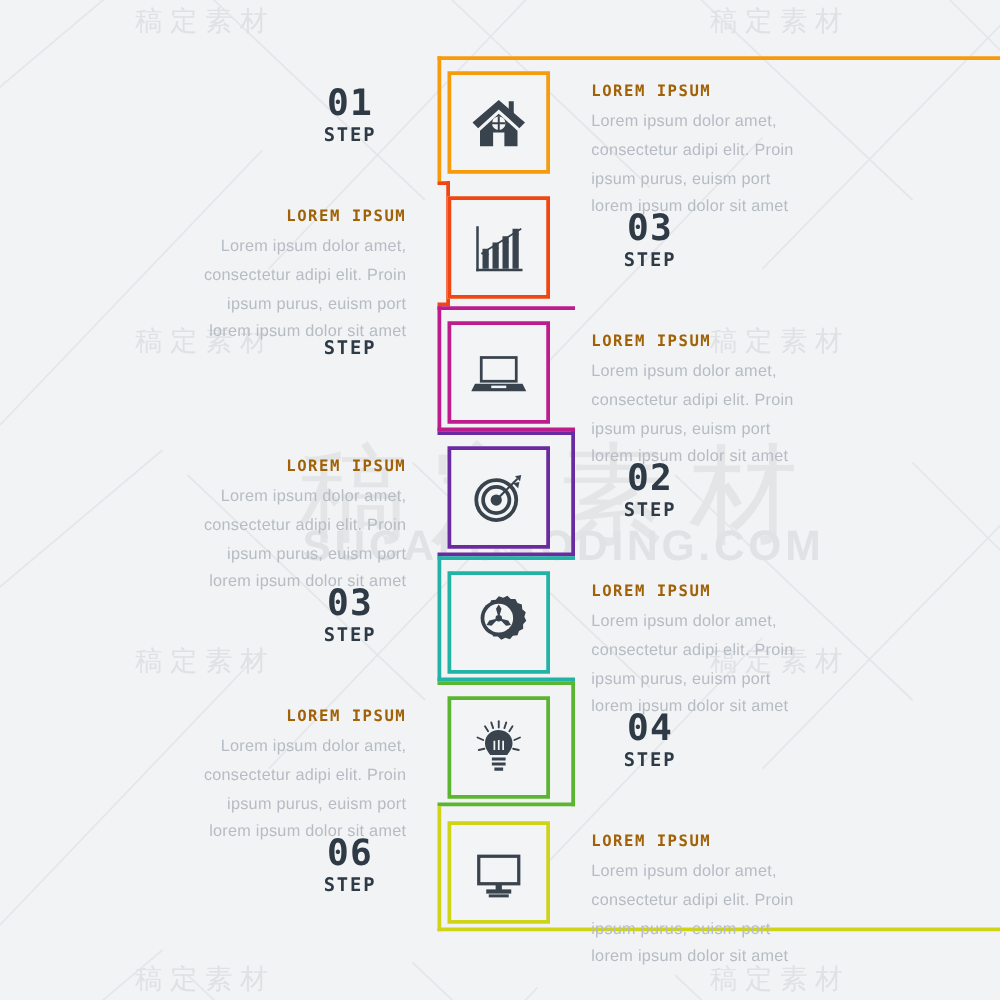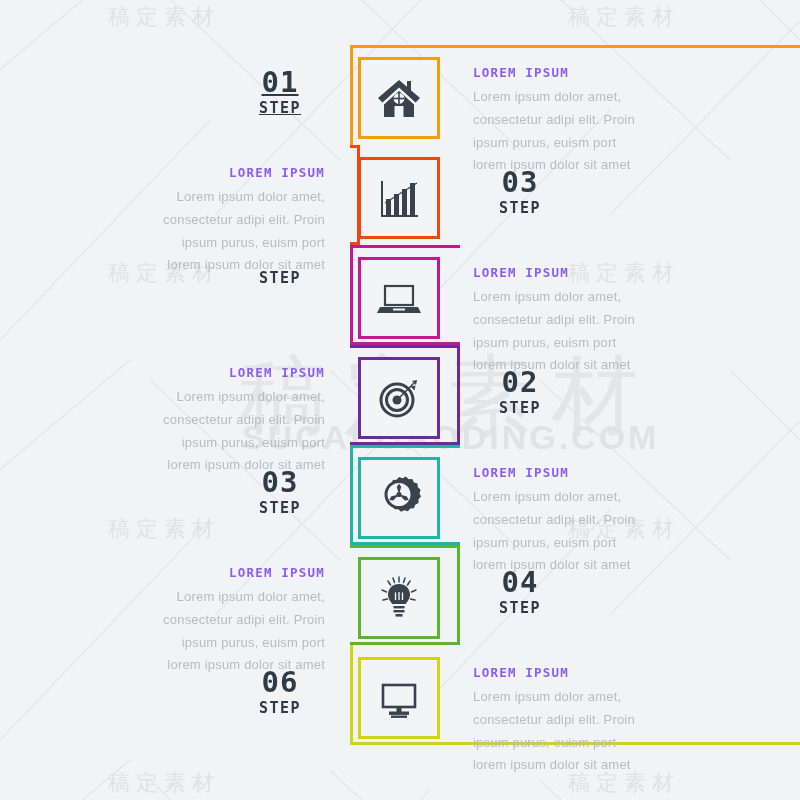--- a/index.html
+++ b/index.html
@@ -114,21 +114,21 @@
     position:absolute;
     top:20px;
     width:180px;
     z-index:3;
   }
   .desc-block .d-title{
     font-family:"DejaVu Sans Mono", monospace;
     font-size:12.5px;
     font-weight:bold;
     letter-spacing:1.2px;
-    color:#8b5cf6;
+    color:#a16207;
     margin-bottom:6px;
   }
   .desc-block .d-body{
     font-family:"Liberation Sans", sans-serif;
     font-size:13px;
     line-height:1.75;
     color:#b6bcc3;
     letter-spacing:.2px;
   }
 
@@ -192,21 +192,21 @@
           <path d="M25 7 L46 25 L41.5 29.5 L25 14.5 L8.5 29.5 L4 25 Z"></path>
           <path d="M25 18 L40 31.5 L40 44 L29.5 44 L29.5 33 L20.5 33 L20.5 44 L10 44 L10 31.5 Z"></path>
         </g>
         <circle cx="25" cy="25.5" r="5.4" fill="#f3f4f6"></circle>
         <g stroke="#39434d" stroke-width="1.6">
           <line x1="19.6" y1="25.5" x2="30.4" y2="25.5"></line>
           <line x1="25" y1="20.1" x2="25" y2="30.9"></line>
         </g>
       </svg>
     </div>
-    <div class="num-block" style="left:220px;text-decoration:underline;">
+    <div class="num-block" style="left:220px;">
       <div class="num">01</div>
       <div class="word">STEP</div>
     </div>
     <div class="desc-block align-left" style="left:473px;">
       <div class="d-title">LOREM IPSUM</div>
       <div class="d-body">Lorem ipsum dolor amet, consectetur adipi elit. Proin ipsum purus, euism port lorem ipsum dolor sit amet</div>
     </div>
   </div>
 
   <div class="step-row" style="top:145px;">

